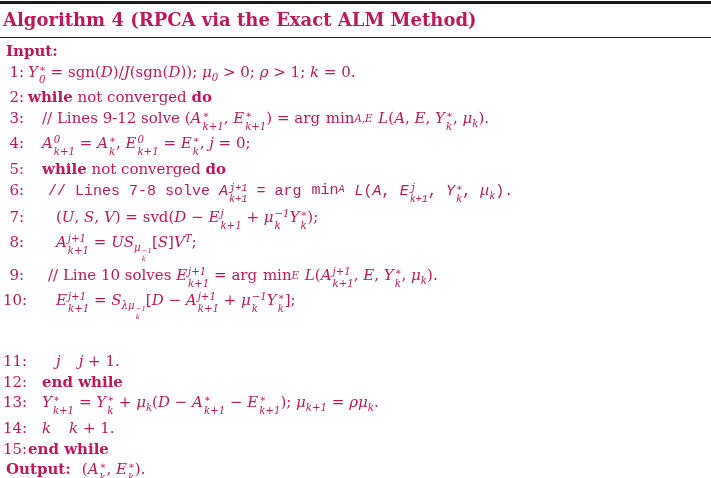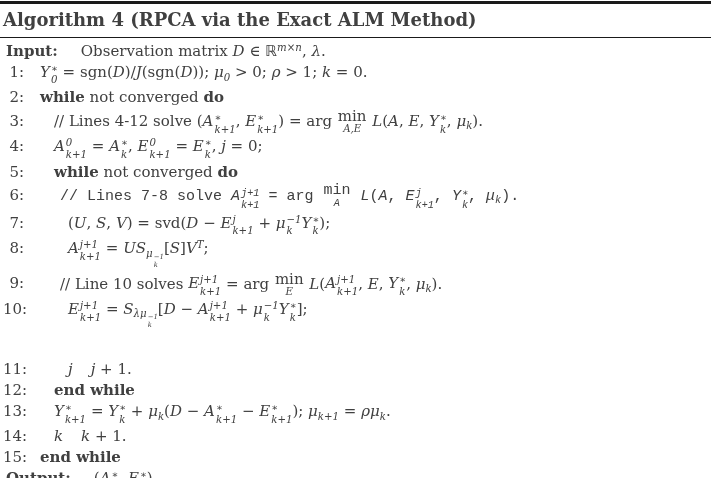--- a/index.html
+++ b/index.html
@@ -1,89 +1,88 @@
 <!DOCTYPE html>
 <html><head>
 <meta charset="utf-8">
 <style>
   * { box-sizing: border-box; }
   html, body { margin: 0; padding: 0; background: #fff; }
   .page {
     width: 711px; height: 478px;
     background: #fff;
-    color: #404040;
+    color: #be185d;
     font-family: "DejaVu Serif", serif;
     position: relative;
     overflow: hidden;
   }
   .rule-double { margin-top: 1px; height: 3px; border-top: 2.5px solid #1a1a1a; border-bottom: 1.3px solid #1a1a1a; }
   .rule { height: 0; border-top: 1.5px solid #1a1a1a; }
   .algo-title {
     font-weight: bold;
     font-size: 18px;
     line-height: 22px;
     padding: 5px 4px 6px 3px;
   }
   .algo-body { padding: 3px 3px 4px 3px; font-size: 15px; }
-  .line { display: flex; align-items: baseline; padding: 1px 0; line-height: 1.25; gap: 12px; }
+  .line { display: flex; align-items: baseline; padding: 1px 0; line-height: 1.25; }
   .no { flex: 0 0 21px; width: 21px; text-align: right; }
   .iolabel { font-weight: bold; }
   .stmt { white-space: nowrap; }
   .rm { font-style: normal; }
   .it { font-style: italic; }
   .bf { font-weight: bold; }
   .sp { display: inline-block; }
   .bb { font-family: "DejaVu Sans", sans-serif; }
   .cal { font-style: italic; }
   .sup-s { vertical-align: 0.5em; font-size: 0.68em; font-style: italic; line-height: 0; }
   .sub-s { vertical-align: -0.35em; font-size: 0.68em; font-style: italic; line-height: 0; }
   .ss { display: inline-flex; align-items: center; }
   .ss .base { align-self: baseline; }
   .ss .scripts {
     display: inline-flex; flex-direction: column; align-items: flex-start;
     font-size: 0.68em; line-height: 1.15; font-style: italic;
     vertical-align: middle; margin-left: 1px;
   }
   .under {
-    display: inline-flex; flex-direction: column; align-items: center;
+    display: inline-flex; align-items: center;
     vertical-align: middle; line-height: 1.02; margin: 0 1px;
   }
   .under .top { font-style: normal; }
   .under .bot { font-size: 0.68em; font-style: italic; }
 </style>
 </head>
 <body>
 
 <div class="page">
   <div>
     <div class="rule-double"></div>
     <div class="algo-title">Algorithm 4 (RPCA via the Exact ALM Method)</div>
     <div class="rule"></div>
     <div class="algo-body" id="algo-body">
         <div class="line" style="padding-left: 3px;">
           <span class="iolabel">Input:</span>
-          <span class="stmt" style="margin-left: 11px;"><span class="rm">Observation matrix </span><span class="it">D</span><span class="rm"> ∈ </span><span class="bb">ℝ</span><span class="sup-s"><span class="it">m</span><span class="rm">×</span><span class="it">n</span></span><span class="rm">, </span><span class="it">λ</span><span class="rm">.</span></span>
         </div>
         <div class="line">
           <span class="no">1:</span>
           <span class="stmt" style="margin-left: 4px;"><span class="ss">
               <span class="base"><span class="it">Y</span></span>
               <span class="scripts">
                 <span class="ssup">∗</span>
                 <span class="ssub">0</span>
               </span>
             </span><span class="rm"> = sgn(</span><span class="it">D</span><span class="rm">)/</span><span class="it">J</span><span class="rm">(sgn(</span><span class="it">D</span><span class="rm">)); </span><span class="it">μ</span><span class="sub-s">0</span><span class="rm"> &gt; 0; </span><span class="it">ρ</span><span class="rm"> &gt; 1; </span><span class="it">k</span><span class="rm"> = 0.</span></span>
         </div>
         <div class="line">
           <span class="no">2:</span>
           <span class="stmt" style="margin-left: 4px;"><span class="bf">while</span><span class="rm"> not converged </span><span class="bf">do</span></span>
         </div>
         <div class="line">
           <span class="no">3:</span>
-          <span class="stmt" style="margin-left: 18px;"><span class="rm">// Lines 4-12 solve (</span><span class="ss">
+          <span class="stmt" style="margin-left: 18px;"><span class="rm">// Lines 9-12 solve (</span><span class="ss">
               <span class="base"><span class="it">A</span></span>
               <span class="scripts">
                 <span class="ssup">∗</span>
                 <span class="ssub">k+1</span>
               </span>
             </span><span class="rm">, </span><span class="ss">
               <span class="base"><span class="it">E</span></span>
               <span class="scripts">
                 <span class="ssup">∗</span>
                 <span class="ssub">k+1</span>

